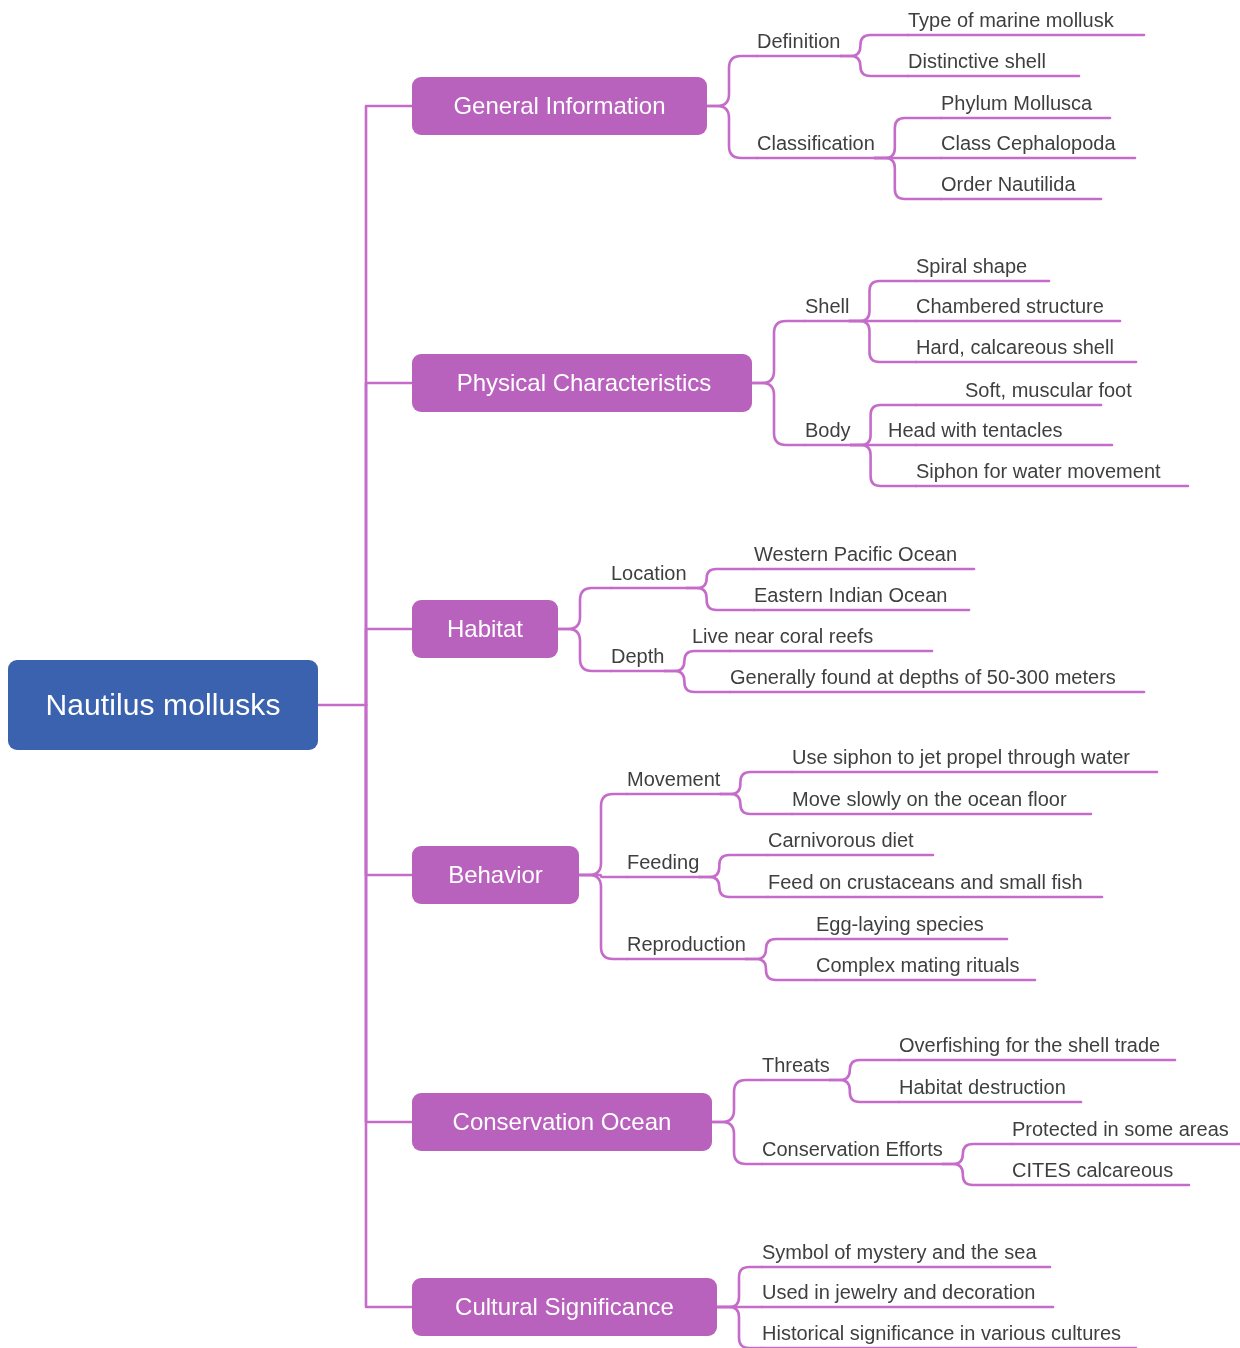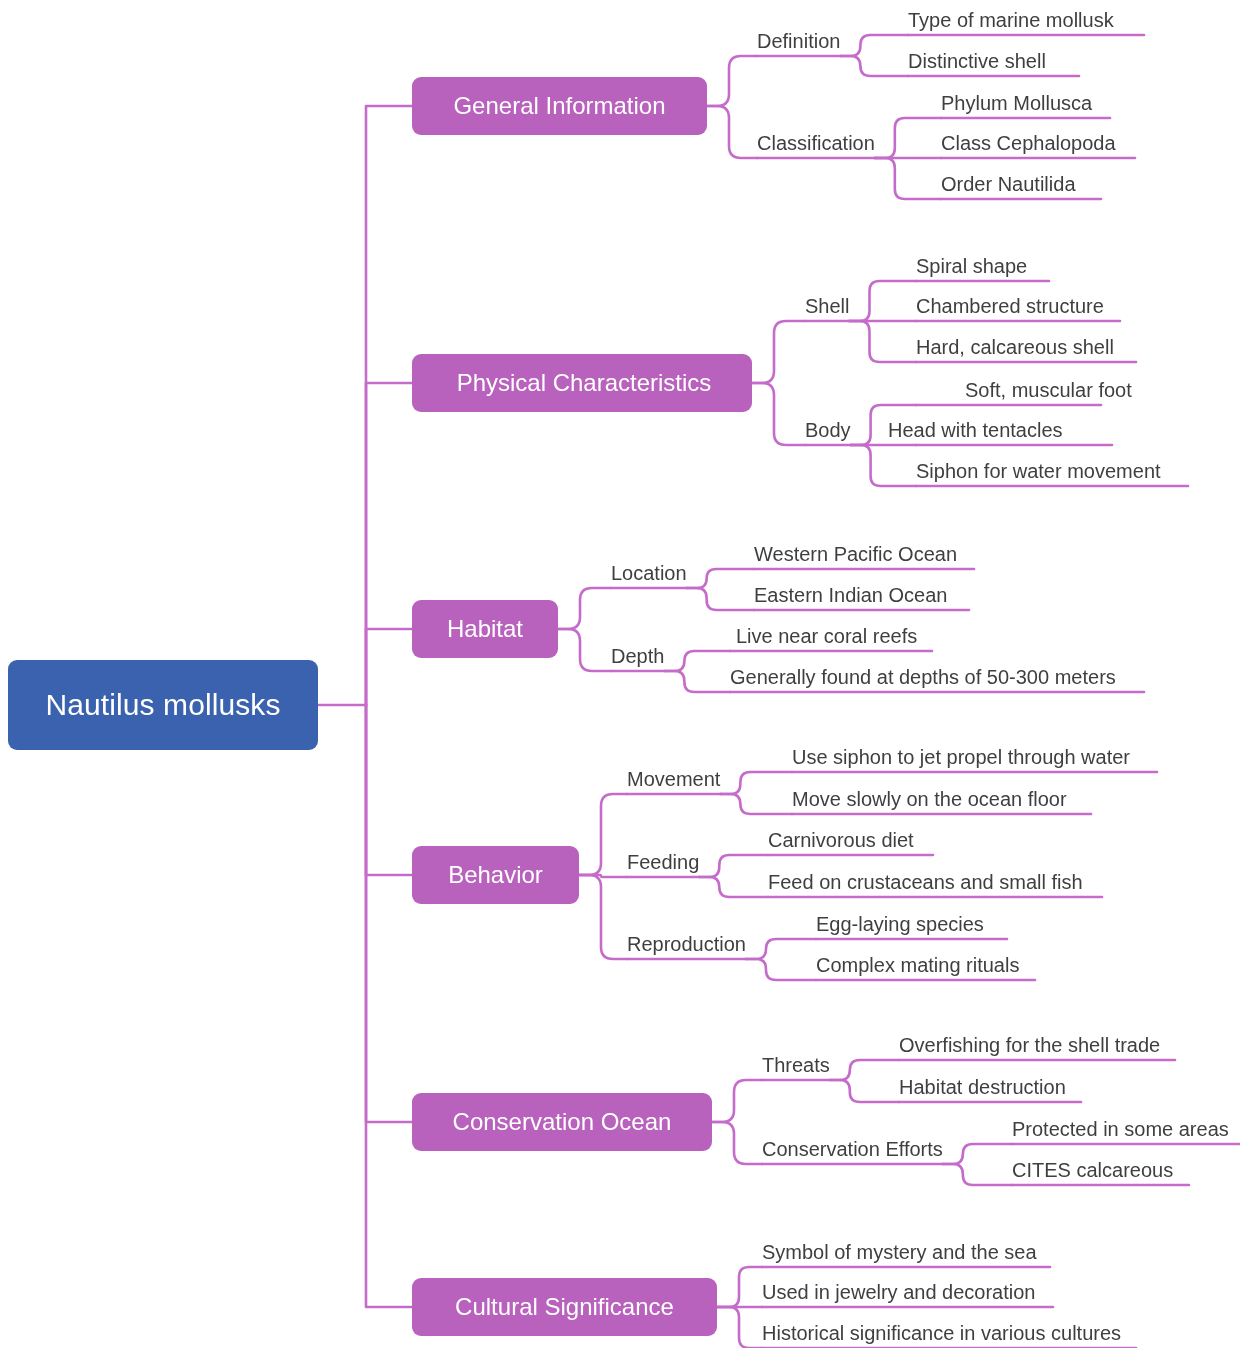--- a/index.html
+++ b/index.html
@@ -210,21 +210,21 @@
       </div>
       <div class="node node-leaf" style="left: 754px; top: 539px; height: 30px; width: 206px;">
         <span>Western Pacific Ocean</span>
       </div>
       <div class="node node-leaf" style="left: 754px; top: 580px; height: 30px; width: 201px;">
         <span>Eastern Indian Ocean</span>
       </div>
       <div class="node node-l2" style="left: 611px; top: 641px; height: 30px;">
         <span>Depth</span>
       </div>
-      <div class="node node-leaf" style="left: 736px; top: 621px; height: 30px; width: 188px; text-align: right;">
+      <div class="node node-leaf" style="left: 692px; top: 621px; height: 30px; width: 188px; text-align: right;">
         <span>Live near coral reefs</span>
       </div>
       <div class="node node-leaf" style="left: 730px; top: 662px; height: 30px; width: 400px;">
         <span>Generally found at depths of 50-300 meters</span>
       </div>
       <div class="node node-l1" style="left: 412px; top: 846px; height: 58px; width: 167px;">
         <span>Behavior</span>
       </div>
       <div class="node node-l2" style="left: 627px; top: 764px; height: 30px;">
         <span>Movement</span>

